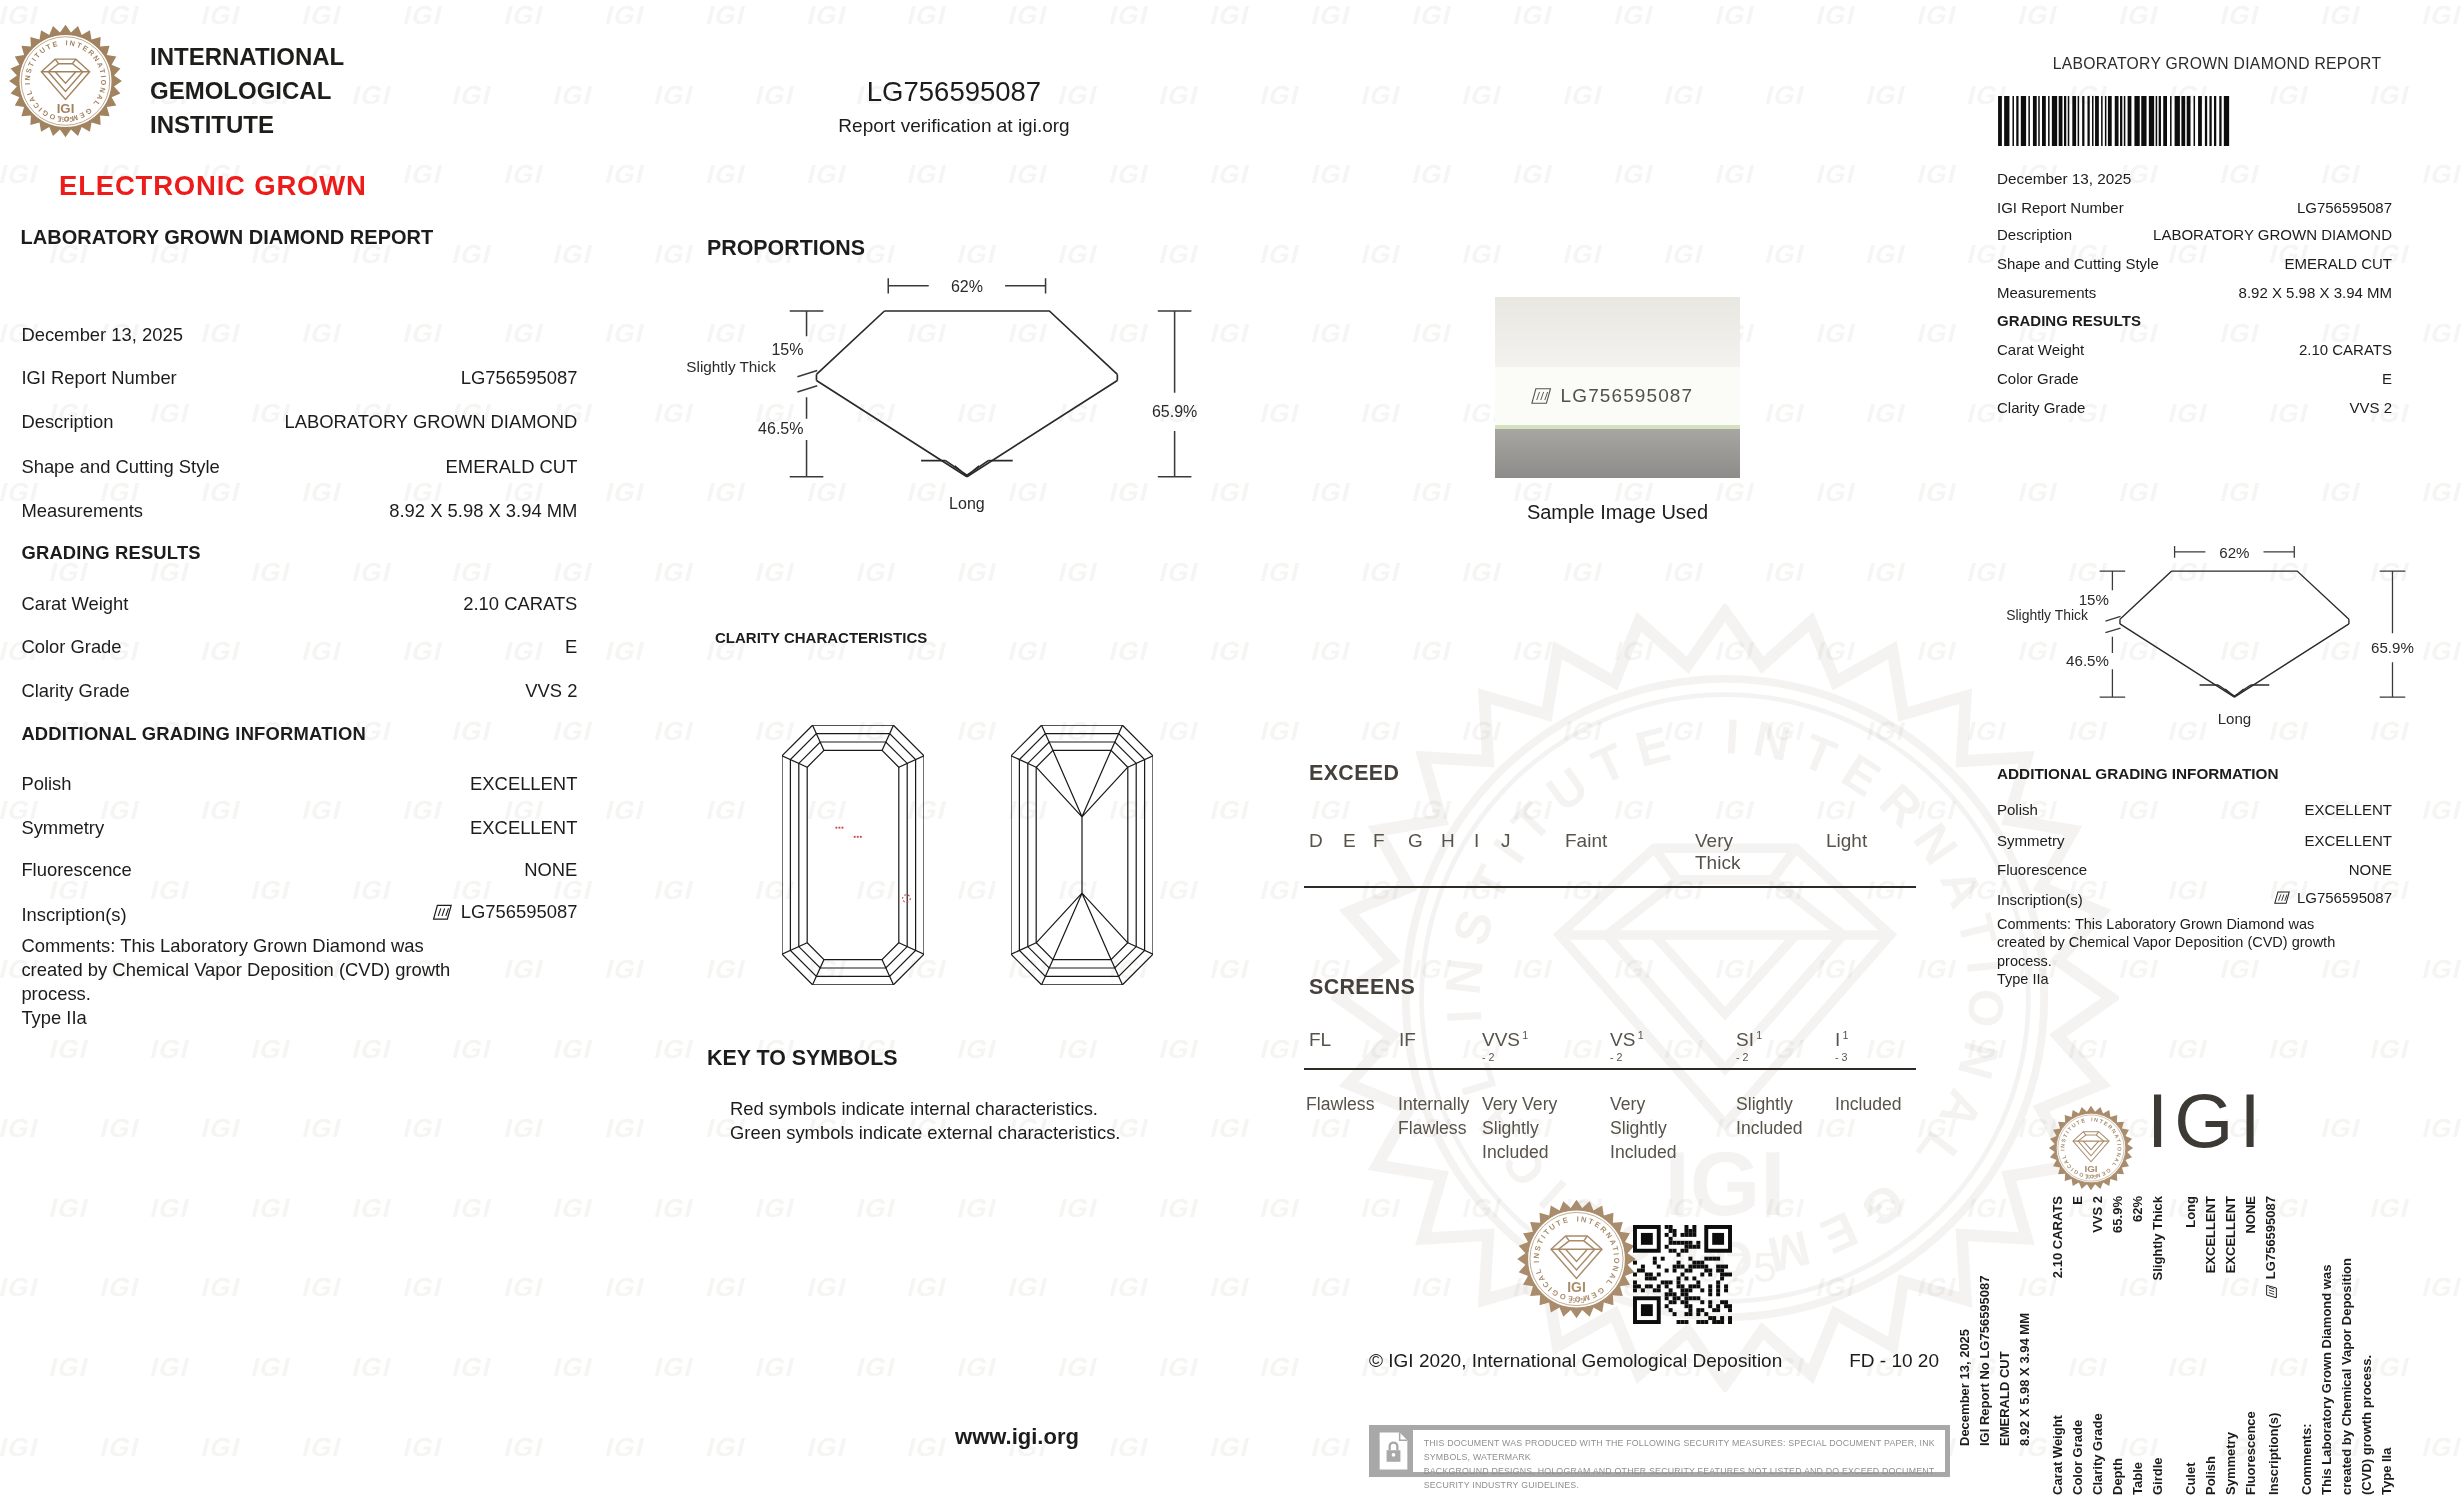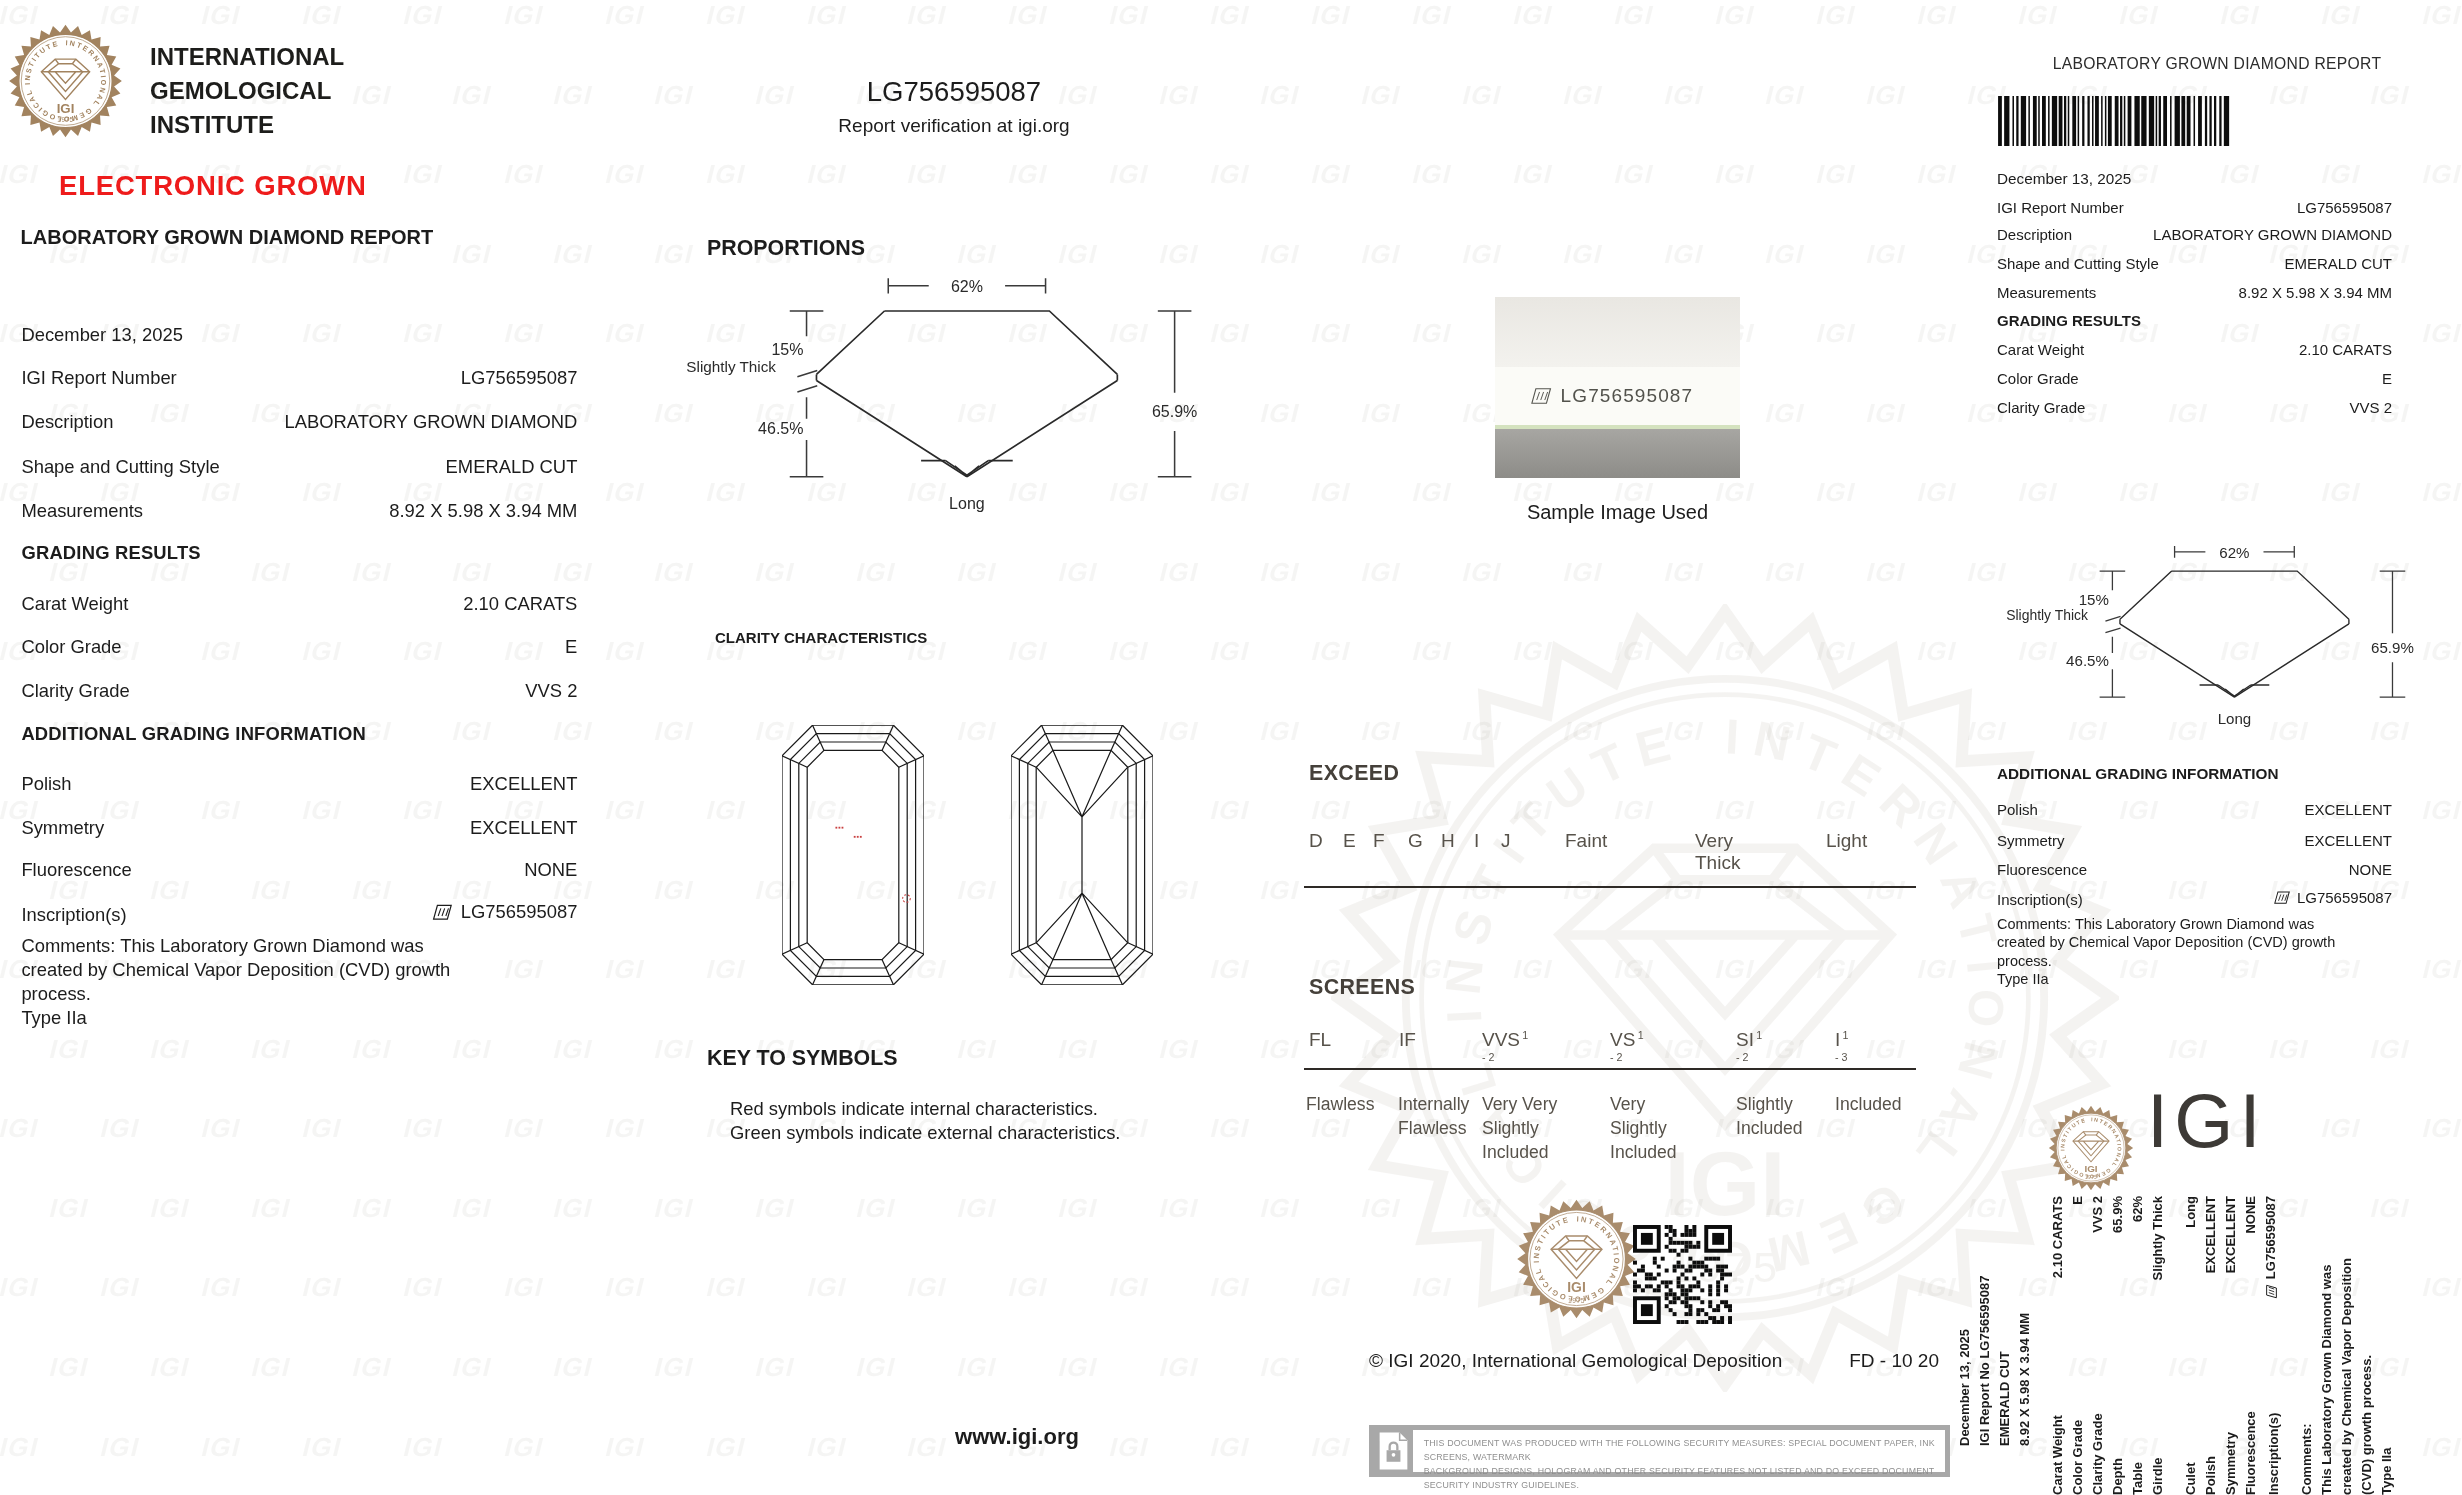--- a/index.html
+++ b/index.html
@@ -963,21 +963,21 @@
   <div class="abs" style="left:1369px;top:1425px;width:581px;height:52px;background:#a8a8a8;">
     <svg class="abs" style="left:9.2px;top:6.1px;" width="31" height="40" viewBox="0 0 40 52">
       <path d="M2,2 H28 L38,12 V50 H2 Z" fill="#ffffff"></path>
       <path d="M28,2 L28,12 L38,12" fill="none" stroke="#a8a8a8" stroke-width="2"></path>
       <rect x="11" y="25" width="18" height="15" fill="#a8a8a8"></rect>
       <path d="M15,25 V20 a5,5 0 0 1 10,0 V25" fill="none" stroke="#a8a8a8" stroke-width="3"></path>
       <circle cx="20" cy="31" r="2.4" fill="#ffffff"></circle>
     </svg>
     <div class="abs" style="left:44px;top:4.6px;right:4.6px;bottom:4.6px;background:#ffffff;">
       <div style="padding:7.6px 0 0 10.7px;font-size:8.8px;line-height:13.8px;color:#8f8f8f;letter-spacing:0.2px;">
-        <div>THIS DOCUMENT WAS PRODUCED WITH THE FOLLOWING SECURITY MEASURES:  SPECIAL DOCUMENT PAPER, INK SCREENS, WATERMARK</div>
+        <div>THIS DOCUMENT WAS PRODUCED WITH THE FOLLOWING SECURITY MEASURES:  SPECIAL DOCUMENT PAPER, INK SYMBOLS, WATERMARK</div>
         <div>BACKGROUND DESIGNS, HOLOGRAM AND OTHER SECURITY FEATURES NOT LISTED AND DO EXCEED DOCUMENT SECURITY INDUSTRY GUIDELINES.</div>
       </div>
     </div>
   </div>
 
   <div class="abs" style="left:1996px;top:55px;width:442px;text-align:center;font-size:15.7px;letter-spacing:0.3px;color:#2c2c2c;">LABORATORY GROWN DIAMOND REPORT</div>
 
   <svg class="abs" style="left:1997px;top:96px;" width="237" height="50" viewBox="0 0 310 66" id="barcode-svg">
       <rect x="0" y="0" width="5" height="66" fill="#0d0d0d"></rect>
       <rect x="8" y="0" width="7" height="66" fill="#0d0d0d"></rect>

